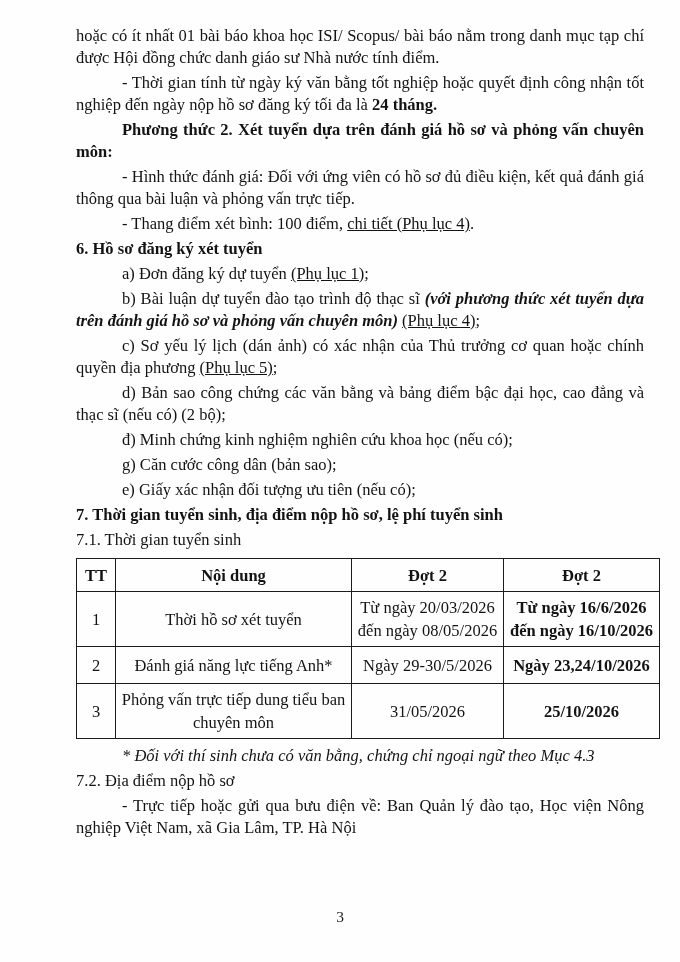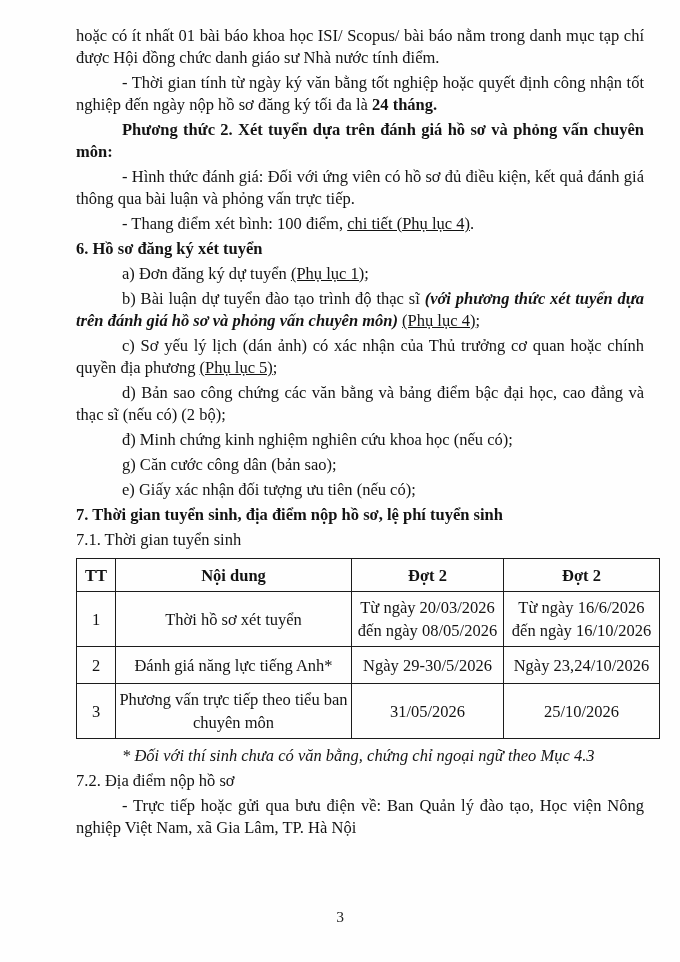--- a/index.html
+++ b/index.html
@@ -48,21 +48,21 @@
     text-align: center;
     vertical-align: middle;
     padding: 4px 3px;
     overflow: hidden;
   }
   table.sched th { font-weight: bold; height: 24px; }
   table.sched td { height: 28px; }
   .c0 { width: 32px; }
   .c1 { width: 229px; }
   .c2 { width: 145px; }
-  .c3 { width: 149px; }
+  .c3 { width: 149px; font-weight: bold; }
   .page-number {
     position: absolute;
     left: 0;
     top: 908px;
     width: 680px;
     text-align: center;
     font-size: 15.5px;
     color: #222;
   }
 </style>
@@ -103,21 +103,21 @@
             <td class="c3">Từ ngày 16/6/2026 đến ngày 16/10/2026</td>
           </tr>
           <tr>
             <td class="c0">2</td>
             <td class="c1">Đánh giá năng lực tiếng Anh*</td>
             <td class="c2">Ngày 29-30/5/2026</td>
             <td class="c3">Ngày 23,24/10/2026</td>
           </tr>
           <tr>
             <td class="c0">3</td>
-            <td class="c1">Phương vấn trực tiếp theo tiểu ban chuyên môn</td>
+            <td class="c1">Phỏng vấn trực tiếp dung tiểu ban chuyên môn</td>
             <td class="c2">31/05/2026</td>
             <td class="c3">25/10/2026</td>
           </tr>
         </tbody>
       </table>
       <p class="para footnote indent"><span>* Đối với thí sinh chưa có văn bằng, chứng chỉ ngoại ngữ theo Mục 4.3</span></p>
       <p class="para subheading"><span>7.2. Địa điểm nộp hồ sơ</span></p>
       <p class="para  indent"><span>- Trực tiếp hoặc gửi qua bưu điện về: Ban Quản lý đào tạo, Học viện Nông nghiệp Việt Nam, xã Gia Lâm, TP. Hà Nội</span></p>
     </div>
 </div>

